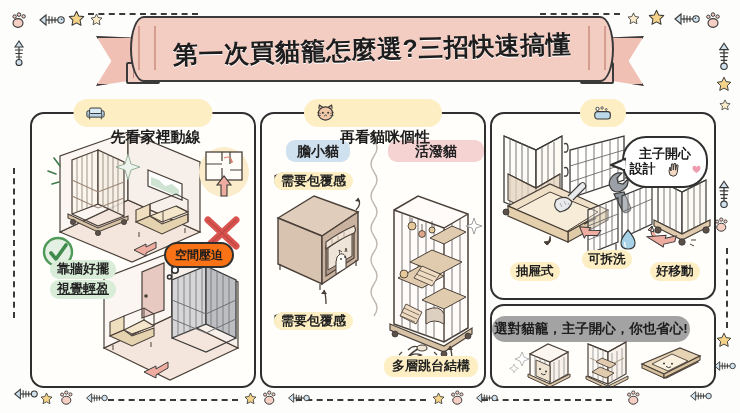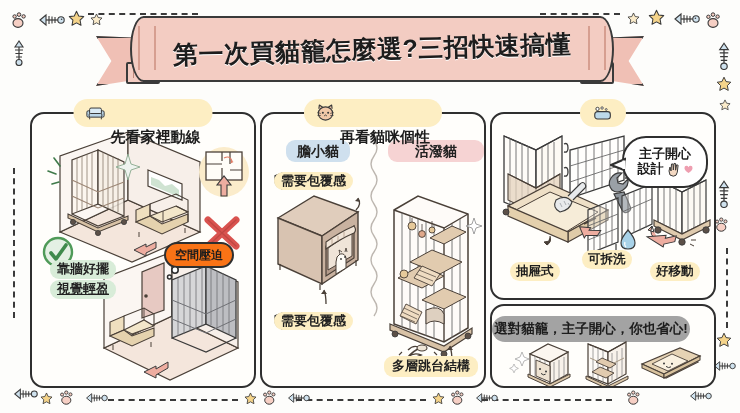--- a/index.html
+++ b/index.html
@@ -569,21 +569,21 @@
       <path d="M86 118 L96 113 L96 116 L106 110 L106 116 L96 122 L96 125 Z" fill="#eeada0" stroke="#3a3a3a" stroke-width="1" transform="rotate(32 96 118)"></path>
       <path d="M166 126 q-10 -4 -6 -14 M160 112 l-4 4 l6 2 Z" fill="#eeada0" stroke="#3a3a3a" stroke-width="1"></path>
       <path d="M155 126 L173 120 L173 123 L183 118 L183 124 L173 129 L173 132 Z" fill="#eeada0" stroke="#3a3a3a" stroke-width="1" transform="rotate(14 168 125)"></path>
       <path d="M58 122 q2 6 -3 9 M55 131 l-3 -3 l6 -1 Z" fill="#4a4038" stroke="#4a4038" stroke-width="1"></path>
     </svg>
 
     <div style="position:absolute;left:130px;top:22px;width:82px;height:48px;
                 background:#fff;border:2.2px solid #2f2f2f;border-radius:24px;
                 display:flex;flex-direction:column;align-items:center;justify-content:center;gap:0;">
       <span style="font-size:13px;font-weight:bold;color:#1d1d1d;line-height:1.15;">主子開心</span>
-      <span style="display:flex;align-items:center;gap:2px;">
+      <span style="display:flex;align-items:center;gap:10px;">
         <span style="font-size:13px;font-weight:bold;color:#1d1d1d;line-height:1.15;">設計</span>
         <svg width="16" height="15" viewBox="0 0 16 15">
           <path d="M4 13 q-2 -4 0 -8 l1 4 l0.5 -7 l1.5 0 l0.3 6 l0.7 -6.6 l1.6 0.2 l0 6.6 l1 -5.4 l1.5 0.4 l-0.8 7 q-0.5 4 -4 4 Z" fill="#f3d8c2" stroke="#3a3a3a" stroke-width="1"></path>
         </svg>
         <svg width="9" height="9" viewBox="0 0 10 10">
           <path d="M5 9 Q0.5 5.6 0.5 3.2 Q0.5 0.8 2.7 0.8 Q4.3 0.8 5 2.4 Q5.7 0.8 7.3 0.8 Q9.5 0.8 9.5 3.2 Q9.5 5.6 5 9 Z" fill="#ee9eb0"></path>
         </svg>
       </span>
     </div>
     <svg class="ico" style="left:118px;top:42px;" width="16" height="18" viewBox="0 0 16 18">

